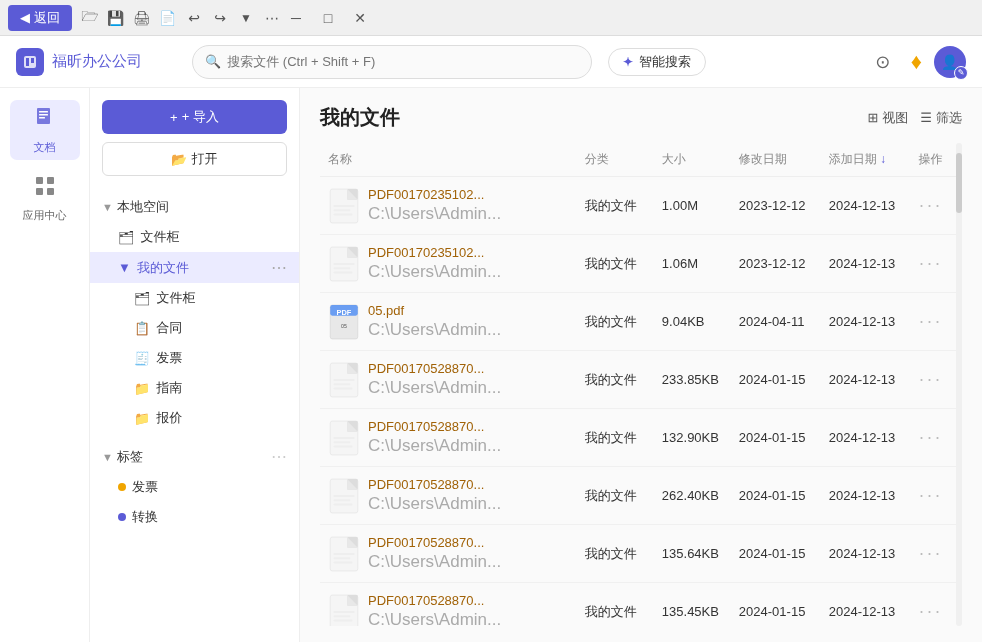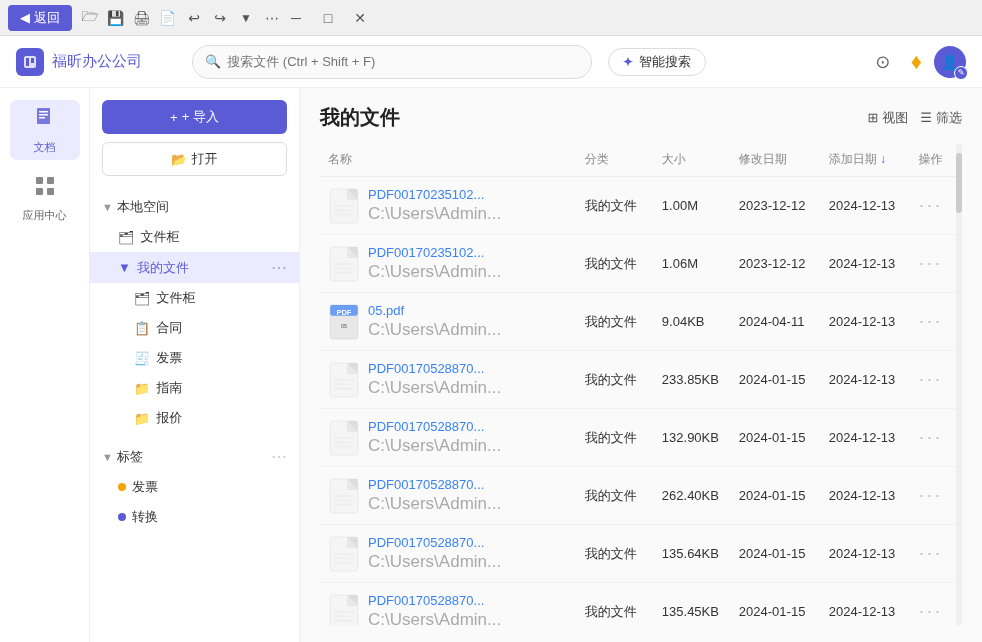--- a/index.html
+++ b/index.html
@@ -392,21 +392,21 @@
     }
     .file-icon {
       width: 32px;
       height: 36px;
       position: relative;
       flex-shrink: 0;
       text-decoration: underline;
     }
     .file-icon svg { width: 100%; height: 100%; }
     .file-name-text { display: flex; flex-direction: column; gap: 2px; }
-    .file-name-main { color: #3b82f6; font-size: 13px; }
+    .file-name-main { color: #a16207; font-size: 13px; }
     .file-name-path { color: #aaa; font-size: 17px; }
     .action-dots {
       color: #bbb;
       font-size: 18px;
       cursor: pointer;
       letter-spacing: 2px;
     }
     .scrollbar-track {
       position: absolute;
       right: 0;

